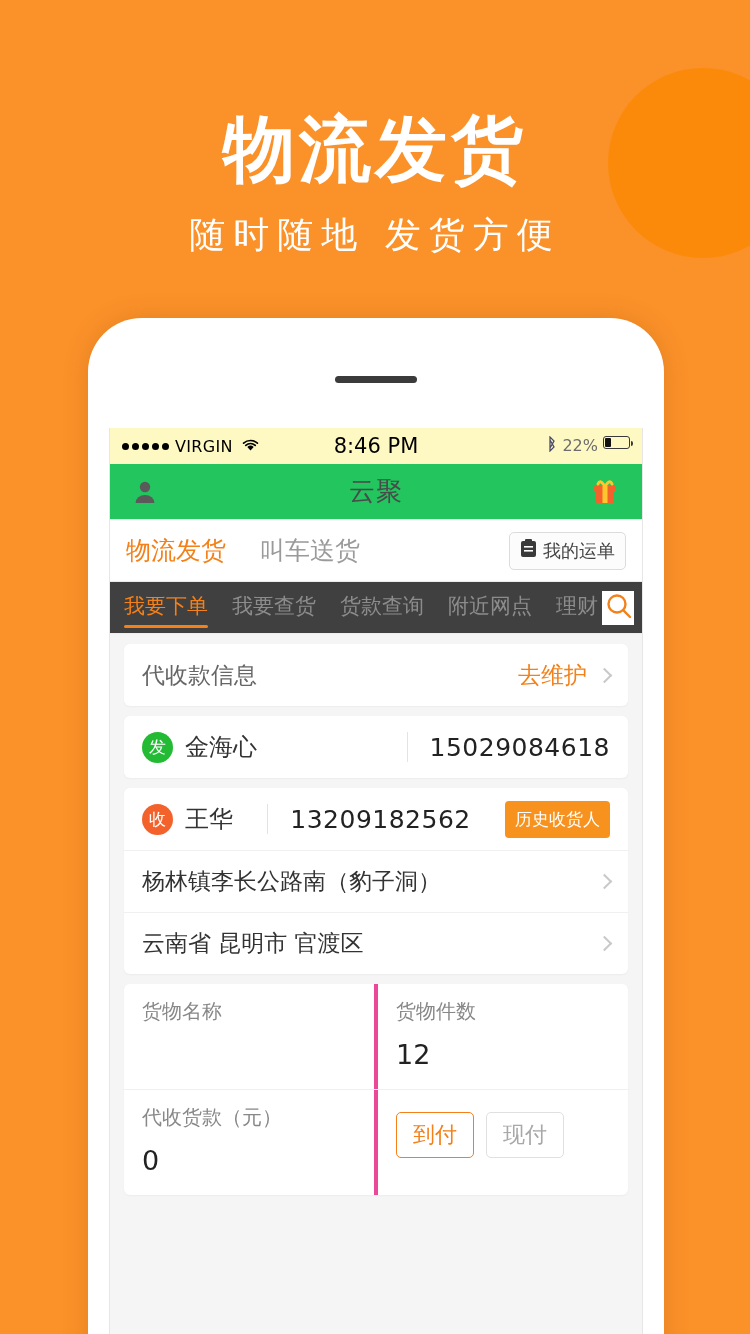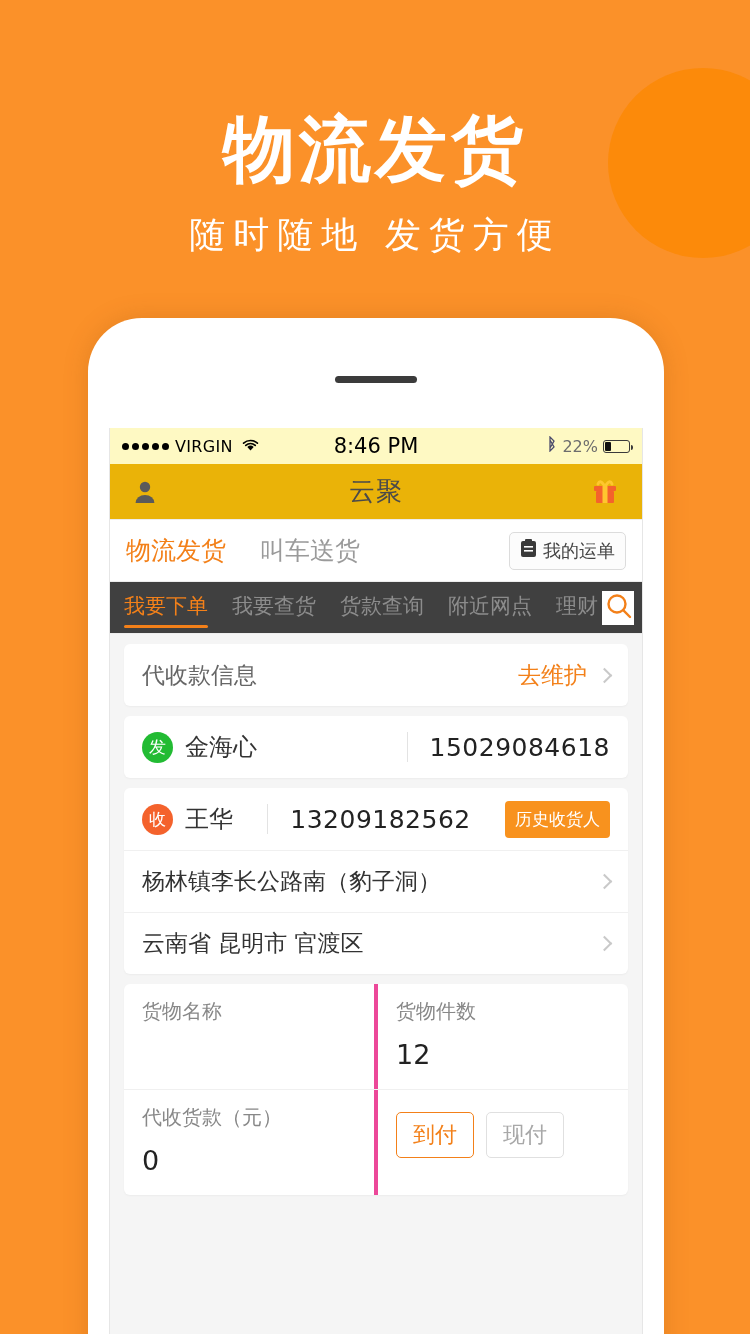--- a/index.html
+++ b/index.html
@@ -80,37 +80,37 @@
   .sb-left { display: flex; align-items: center; gap: 6px; }
   .sb-dots { display: flex; gap: 3px; }
   .sb-dots i { width: 7px; height: 7px; border-radius: 50%; background: #000; display: block; }
   .sb-carrier { font-size: 16px; letter-spacing: .3px; }
   .wifi-icon { display: inline-block; margin-left: 2px; }
   .sb-time {
     position: absolute; left: 50%; transform: translateX(-50%);
     font-size: 21px; font-weight: 500;
   }
   .sb-right {
-    margin-left: auto; display: flex; align-items: center; gap: 5px;
+    margin-left: auto; display: flex; gap: 5px;
   }
   .sb-pct { font-size: 16px; color: #6d6d6d; }
   .batt {
     width: 27px; height: 13px;
     border: 1px solid #3a3a3a; border-radius: 3px;
     position: relative; padding: 1px;
   }
   .batt::after {
     content: ""; position: absolute; right: -4px; top: 4px;
     width: 2px; height: 5px; background: #3a3a3a; border-radius: 0 2px 2px 0;
   }
   .batt i { display: block; height: 100%; width: 24%; background: #111; border-radius: 1px; }
 
   
   .app-header {
-    height: 56px; background: #eab308;
+    height: 56px; background: #22c55e;
     display: flex; align-items: center; justify-content: center;
     position: relative;
     border-bottom: 1px solid #ededed;
   }
   .app-title { font-size: 26px; color: #4a4a4a; letter-spacing: 1px; }
   .hdr-ico { position: absolute; display: flex; align-items: center; justify-content: center; }
   .hdr-left { left: 22px; }
   .hdr-right { right: 22px; }
 
   

